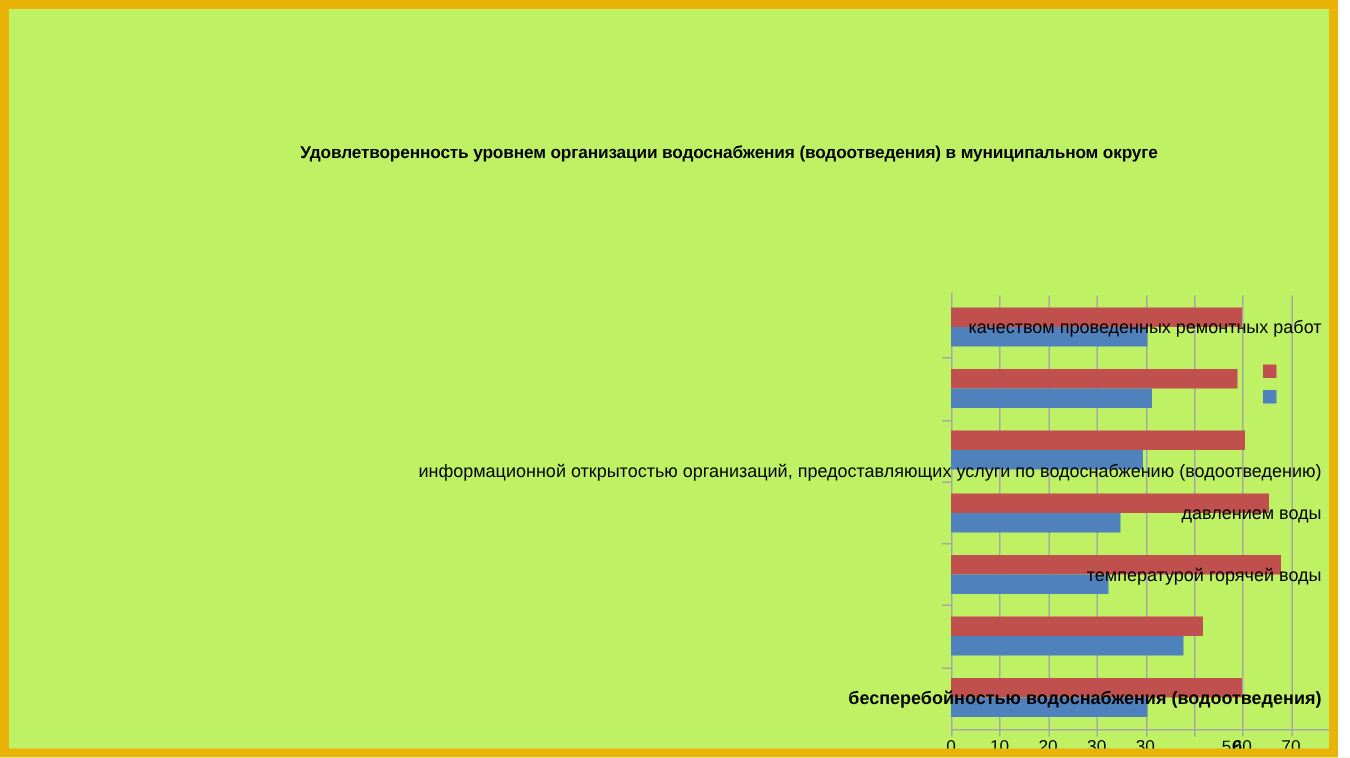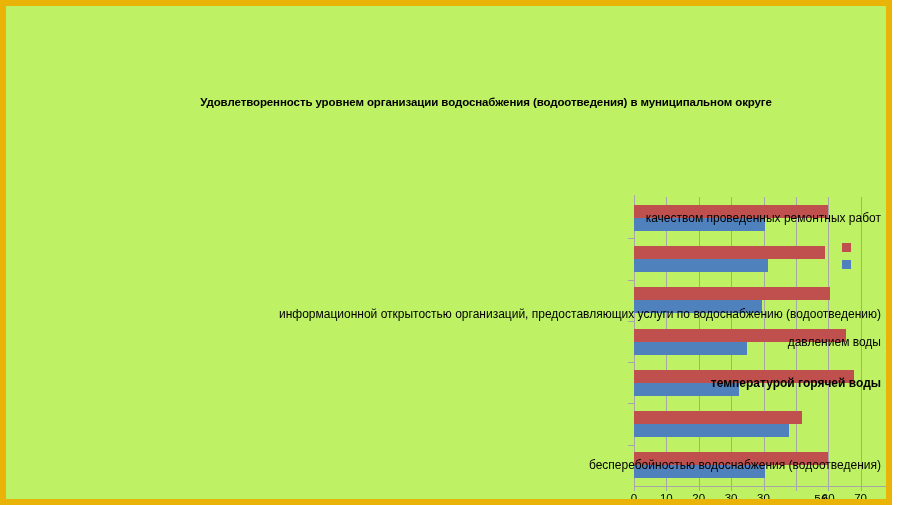--- a/index.html
+++ b/index.html
@@ -225,18 +225,18 @@
     <div class="x-tick" style="left: 854.625px;"></div>
     <div class="x-label" style="left: 854.625px;">70</div>
     <div class="x-tick" style="left: 887px;"></div>
     <div class="x-label" style="left: 887px;">80</div>
     <div class="cat-label" style="top: 204.643px;">качеством проведенных ремонтных работ</div>
     <div class="y-tick" style="top: 232.286px;"></div>
     <div class="cat-label" style="top: 273px; margin-top: 28px;">информационной открытостью организаций, предоставляющих услуги по водоснабжению (водоотведению)</div>
     <div class="y-tick" style="top: 273.571px;"></div>
     <div class="cat-label" style="top: 328.5px;">давлением воды</div>
     <div class="y-tick" style="top: 314.857px;"></div>
-    <div class="cat-label" style="top: 369.786px; font-weight: bold;">температурой горячей воды</div>
+    <div class="cat-label" style="top: 369.786px;">температурой горячей воды</div>
     <div class="y-tick" style="top: 356.143px;"></div>
     <div class="y-tick" style="top: 397.429px;"></div>
-    <div class="cat-label" style="top: 452.357px;">бесперебойностью водоснабжения (водоотведения)</div>
+    <div class="cat-label" style="top: 452.357px; font-weight: bold;">бесперебойностью водоснабжения (водоотведения)</div>
     <div class="y-tick" style="top: 438.714px;"></div>
   </div>
 
 </body></html>

